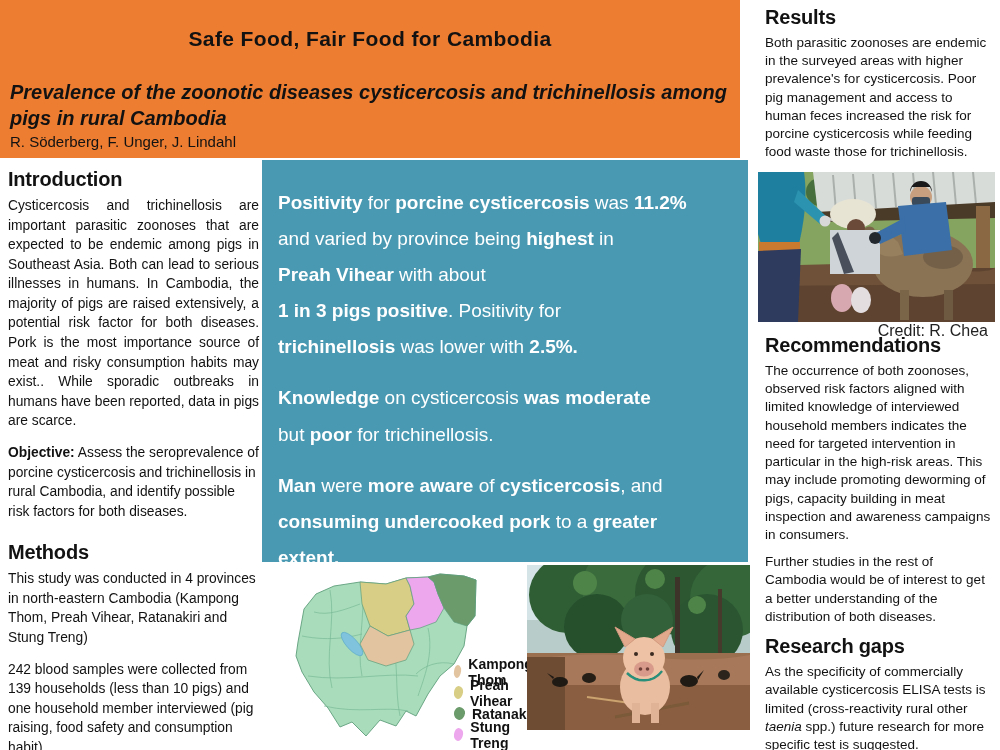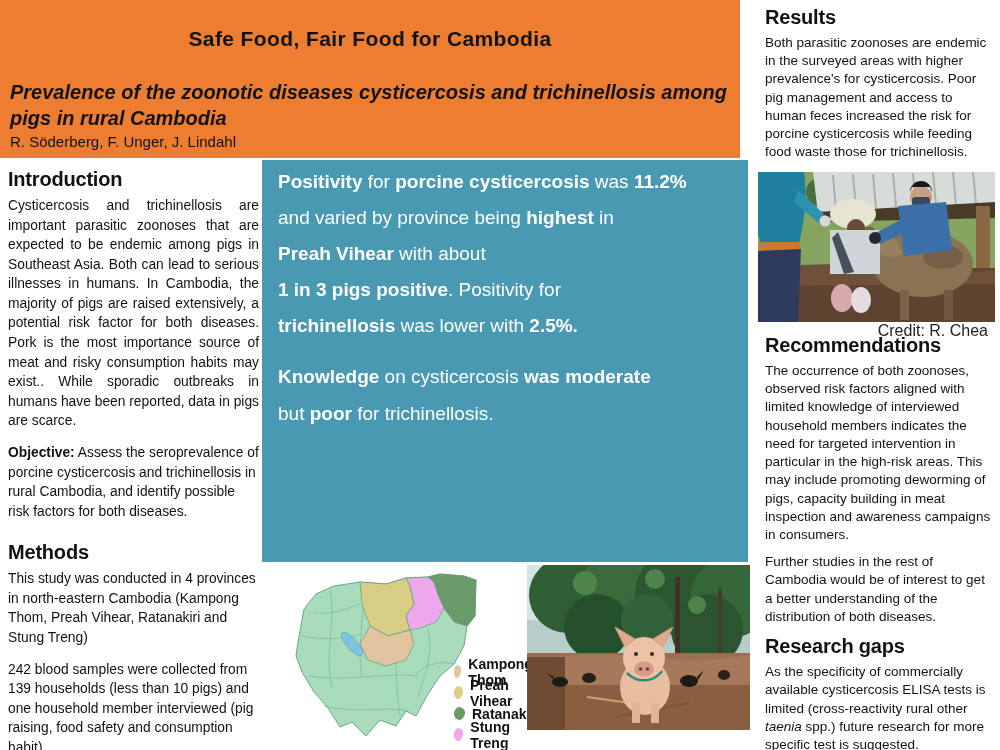--- a/index.html
+++ b/index.html
@@ -18,21 +18,21 @@
 
   
   .left-col{position:absolute;left:8px;top:168px;width:251px;}
   h2{font-size:20px;font-weight:700;margin:0 0 5px 0;letter-spacing:-.2px;}
   .left-col p{font-size:13.8px;line-height:1.42;margin:0 0 12px 0;}
   .just{text-align:justify;}
   .methods-h{margin-top:20px;}
 
   
   .teal-box{position:absolute;left:262px;top:160px;width:486px;height:402px;
-            background:var(--teal,#4A99B2);box-sizing:border-box;padding:4px 16px;color:#fff;}
+            background:var(--teal,#4A99B2);box-sizing:border-box;padding:25px 16px;color:#fff;}
   .teal-box p{font-size:19px;line-height:1.9;margin:0 0 15px 0;}
 
   
   .map-block{position:absolute;left:268px;top:563px;width:258px;height:185px;}
   .map-block svg{position:absolute;left:0;top:0;}
   .legend{position:absolute;left:186px;top:98px;}
   .legend-row{display:flex;align-items:center;height:21px;}
   .swatch{display:inline-block;width:11px;height:13px;margin-right:7px;
           border-radius:45% 60% 50% 55% / 55% 45% 60% 50%;transform:rotate(8deg);}
   .legend-label{font-family:Liberation Sans, sans-serif;font-weight:700;font-size:14px;color:#111;}
@@ -66,20 +66,21 @@
     <p><span class="b">Objective:</span><span> Assess the seroprevalence of porcine cysticercosis and trichinellosis in rural Cambodia, and identify possible risk factors for both diseases.</span></p>
     <h2 class="methods-h">Methods</h2>
     <p>This study was conducted in 4 provinces in north-eastern Cambodia (Kampong Thom, Preah Vihear, Ratanakiri and Stung Treng)</p>
     <p>242 blood samples were collected from 139 households (less than 10 pigs) and one household member interviewed (pig raising, food safety and consumption habit).</p>
 
   </div>
 
   <div class="teal-box">
     <p><span class="b">Positivity</span><span> for </span><span class="b">porcine cysticercosis</span><span> was </span><span class="b">11.2%</span><br><span>and varied by province being </span><span class="b">highest</span><span> in</span><br><span class="b">Preah Vihear</span><span>  with about</span><br><span class="b">1 in 3 pigs positive</span><span>. Positivity for</span><br><span class="b">trichinellosis</span><span> was lower with </span><span class="b">2.5%.</span></p>
     <p><span class="b">Knowledge</span><span> on cysticercosis </span><span class="b">was moderate</span><br><span>but </span><span class="b">poor</span><span> for trichinellosis.</span></p>
+    <p><span class="b">Man</span><span> were </span><span class="b">more aware</span><span> of </span><span class="b">cysticercosis</span><span>, and</span><br><span class="b">consuming undercooked pork</span><span> to a </span><span class="b">greater</span><br><span class="b">extent.</span></p>
   </div>
 
   <div class="map-block">
     <svg width="258" height="185" viewBox="0 0 258 183">
       <path d="M30,78 L36,45 L48,30 L66,22 L92,18 L118,20 L138,14 L160,13 L172,10 L196,12 L208,16 L207,52 L199,62 L196,82 L186,100 L172,112 L160,130 L148,152 L138,147 L128,162 L112,156 L98,172 L84,158 L72,163 L60,144 L46,128 L34,108 L28,92 Z" fill="#A8DCBA" stroke="#5F9E7C" stroke-width="0.9"></path>
       <path d="M62,26 C68,58 56,92 64,124 M94,20 C98,52 88,84 94,112 M122,72 C132,96 126,124 132,152 M34,72 C64,78 86,72 94,70 M40,112 C78,118 118,108 150,112 M56,142 C90,150 118,142 140,147 M160,64 C166,90 156,114 150,132 M186,100 C170,96 156,102 148,110 M46,48 C60,52 76,46 92,40" fill="none" stroke="#74B592" stroke-width="0.7" opacity="0.9"></path>
       <path d="M92,18 L118,20 L138,14 L142,22 L146,40 L138,52 L142,66 L120,72 L102,62 L94,40 Z" stroke="#5F9E7C" stroke-width="0.7" fill="#D9CE85"></path>
       <path d="M138,14 L160,13 L166,18 L170,30 L176,44 L168,58 L152,64 L142,66 L138,52 L146,40 L142,22 Z" stroke="#5F9E7C" stroke-width="0.7" fill="#EDA7ED"></path>
       <path d="M160,13 L172,10 L196,12 L208,16 L207,52 L199,62 L186,58 L176,44 L170,30 L166,18 Z" stroke="#5F9E7C" stroke-width="0.7" fill="#6B9A6B"></path>
       <path d="M102,62 L120,72 L142,66 L146,80 L138,96 L118,102 L100,96 L92,80 Z" stroke="#5F9E7C" stroke-width="0.7" fill="#E3C4A0"></path>

